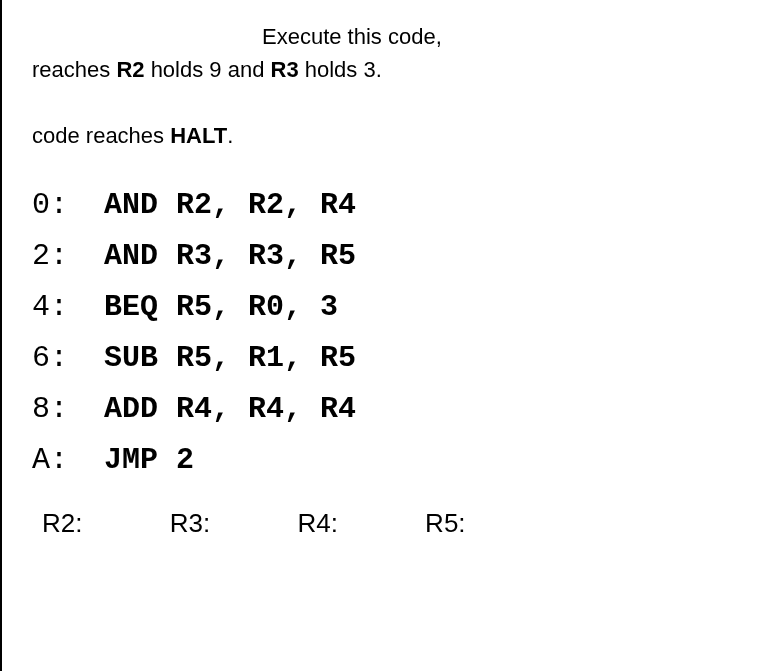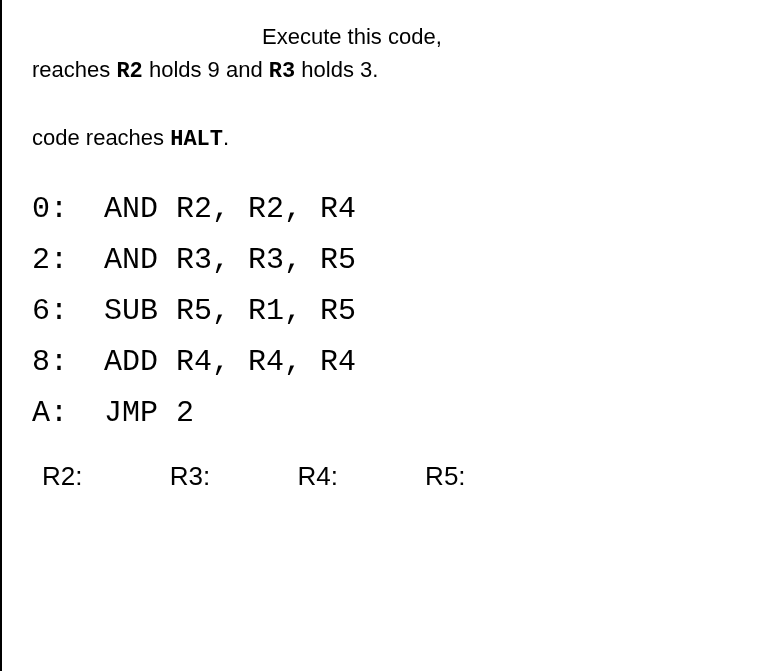--- a/index.html
+++ b/index.html
@@ -20,39 +20,39 @@
     .prompt {
       font-size: 22px;
       line-height: 1.5;
       margin-bottom: 28px;
     }
     .prompt .indent {
       display: inline-block;
       width: 230px;
     }
     .mono-bold {
-      font-family: Liberation Mono, monospace;
+      font-family: Liberation Sans, sans-serif;
       font-weight: bold;
     }
     .code-block {
       font-family: "Courier New", Courier, monospace;
       font-size: 30px;
       line-height: 1.7;
       margin-bottom: 22px;
     }
     .code-line {
       white-space: pre;
     }
     .addr {
       font-weight: normal;
       display: inline-block;
       width: 72px;
     }
     .instr {
-      font-weight: normal;
+      font-weight: bold;
     }
     .comment {
       font-weight: normal;
     }
     .answers {
       font-size: 26px;
       font-family: Arial, Helvetica, sans-serif;
       padding-left: 10px;
     }
     .answer-field {
@@ -66,20 +66,21 @@
 <div class="prompt">
   <span class="indent"></span><span>Execute this code,</span><br>
   <span>reaches </span><span class="mono-bold">R2</span><span> holds 9 and </span><span class="mono-bold">R3</span><span> holds 3.</span><br>
   <br>
   <span>code reaches </span><span class="mono-bold">HALT</span><span>.</span>
 </div>
 
 <div class="code-block">
   <div class="code-line"><span class="addr">0:</span><span class="instr">AND R2, R2, R4</span><span class="comment"></span></div>
   <div class="code-line"><span class="addr">2:</span><span class="instr">AND R3, R3, R5</span><span class="comment"></span></div>
+  <div class="code-line"><span class="addr">4:</span><span class="instr">BEQ R5, R0, 3</span><span class="comment"></span></div>
   <div class="code-line"><span class="addr">6:</span><span class="instr">SUB R5, R1, R5</span><span class="comment"></span></div>
   <div class="code-line"><span class="addr">8:</span><span class="instr">ADD R4, R4, R4</span><span class="comment"></span></div>
   <div class="code-line"><span class="addr">A:</span><span class="instr">JMP 2</span><span class="comment"></span></div>
 </div>
 
 <div class="answers">
   <span class="answer-field">R2:</span>
   <span class="answer-field">R3:</span>
   <span class="answer-field">R4:</span>
   <span class="answer-field">R5:</span>

